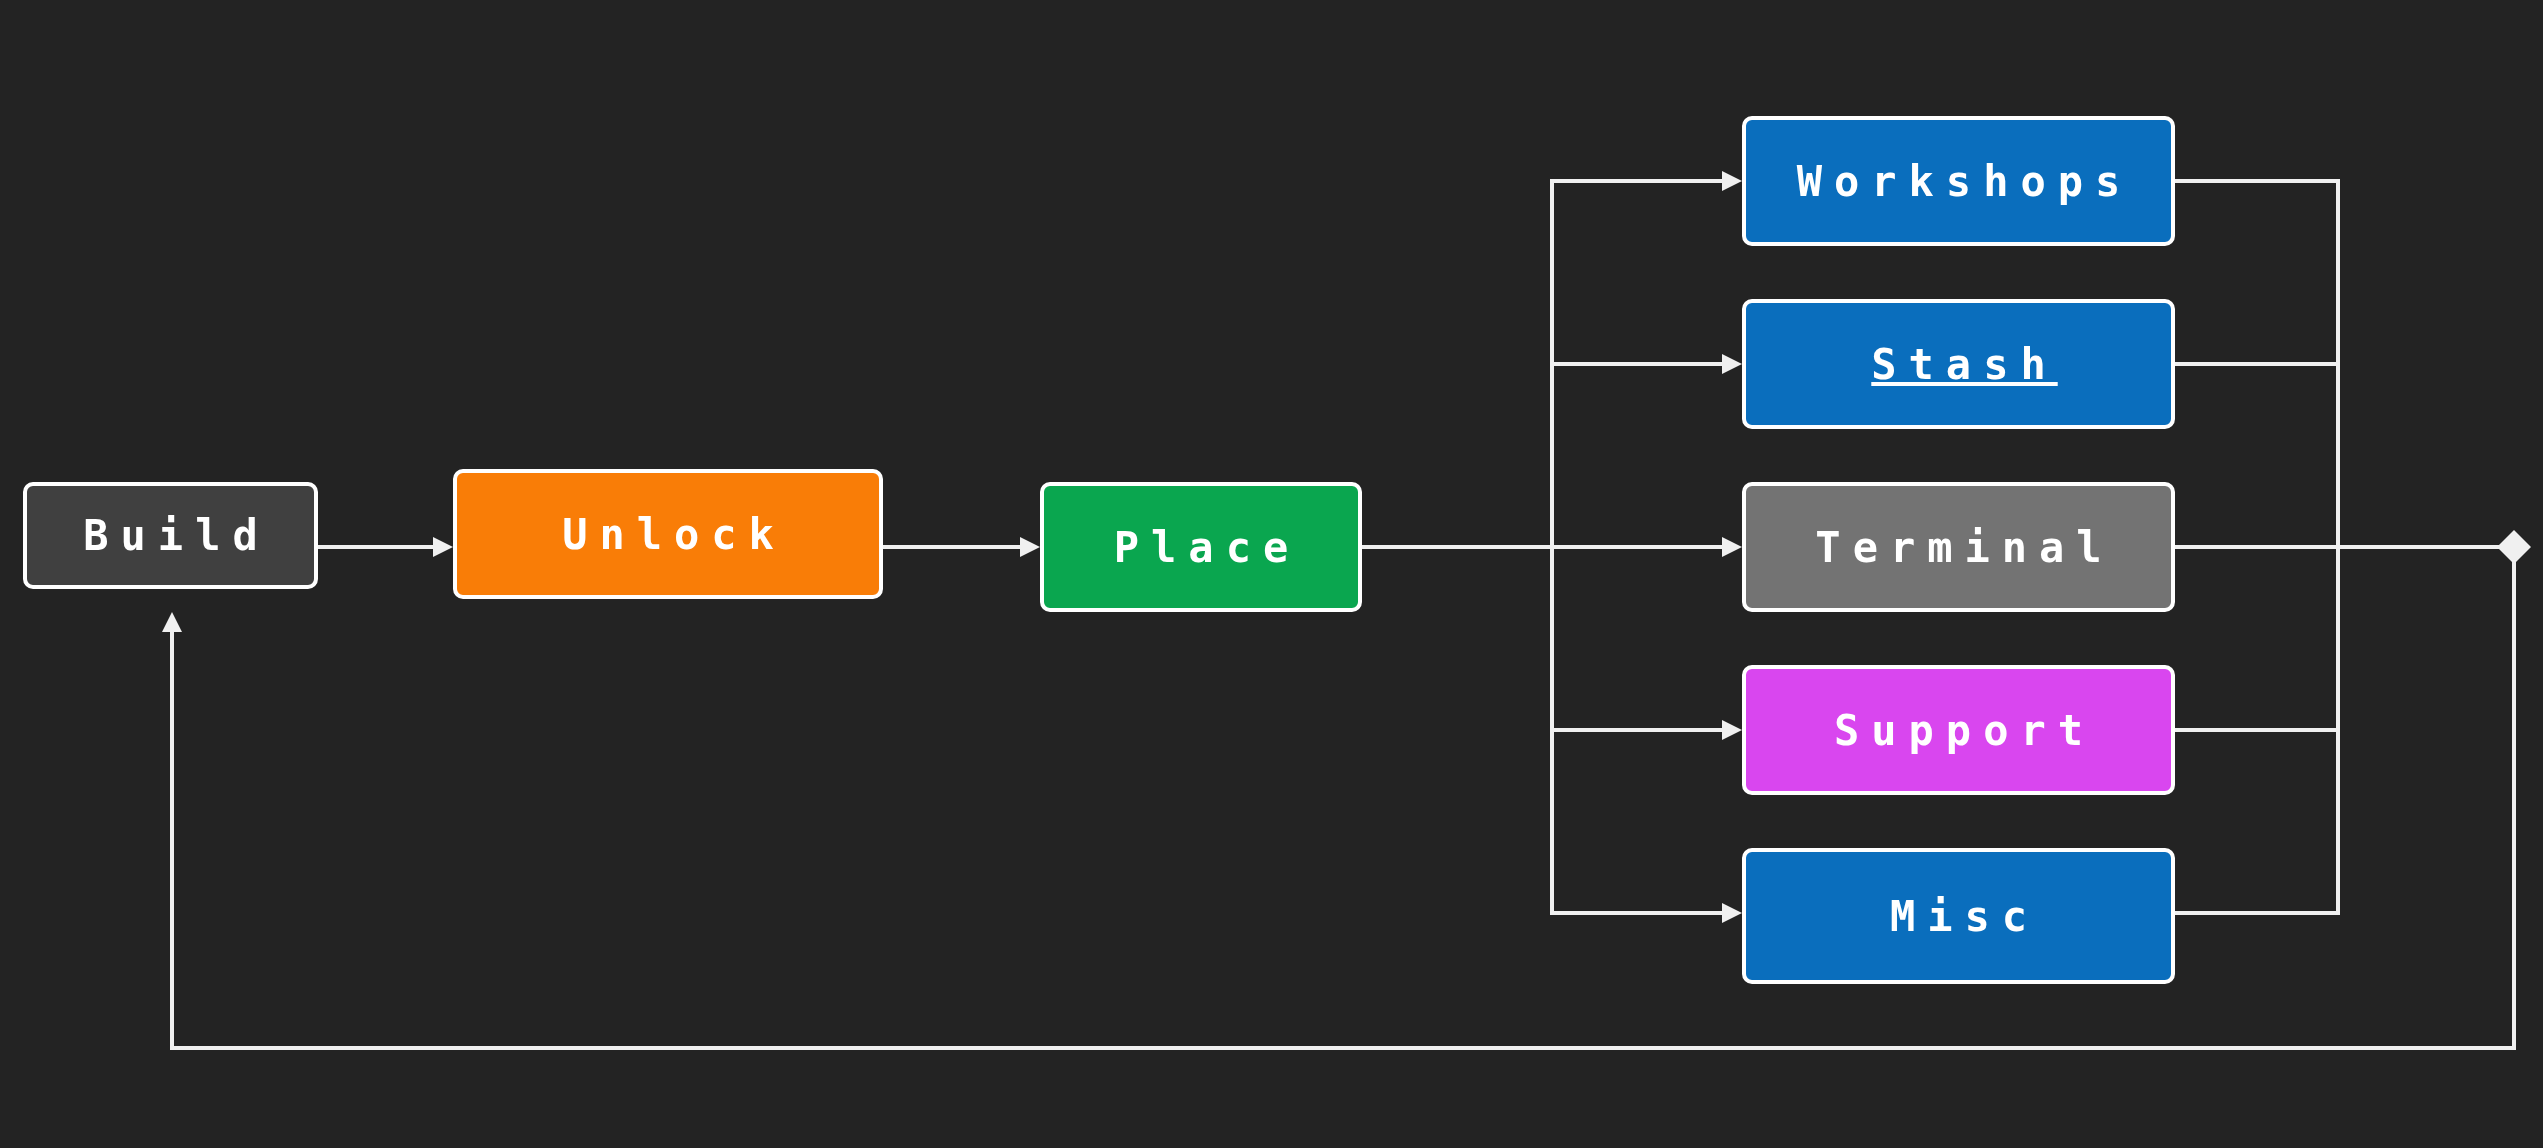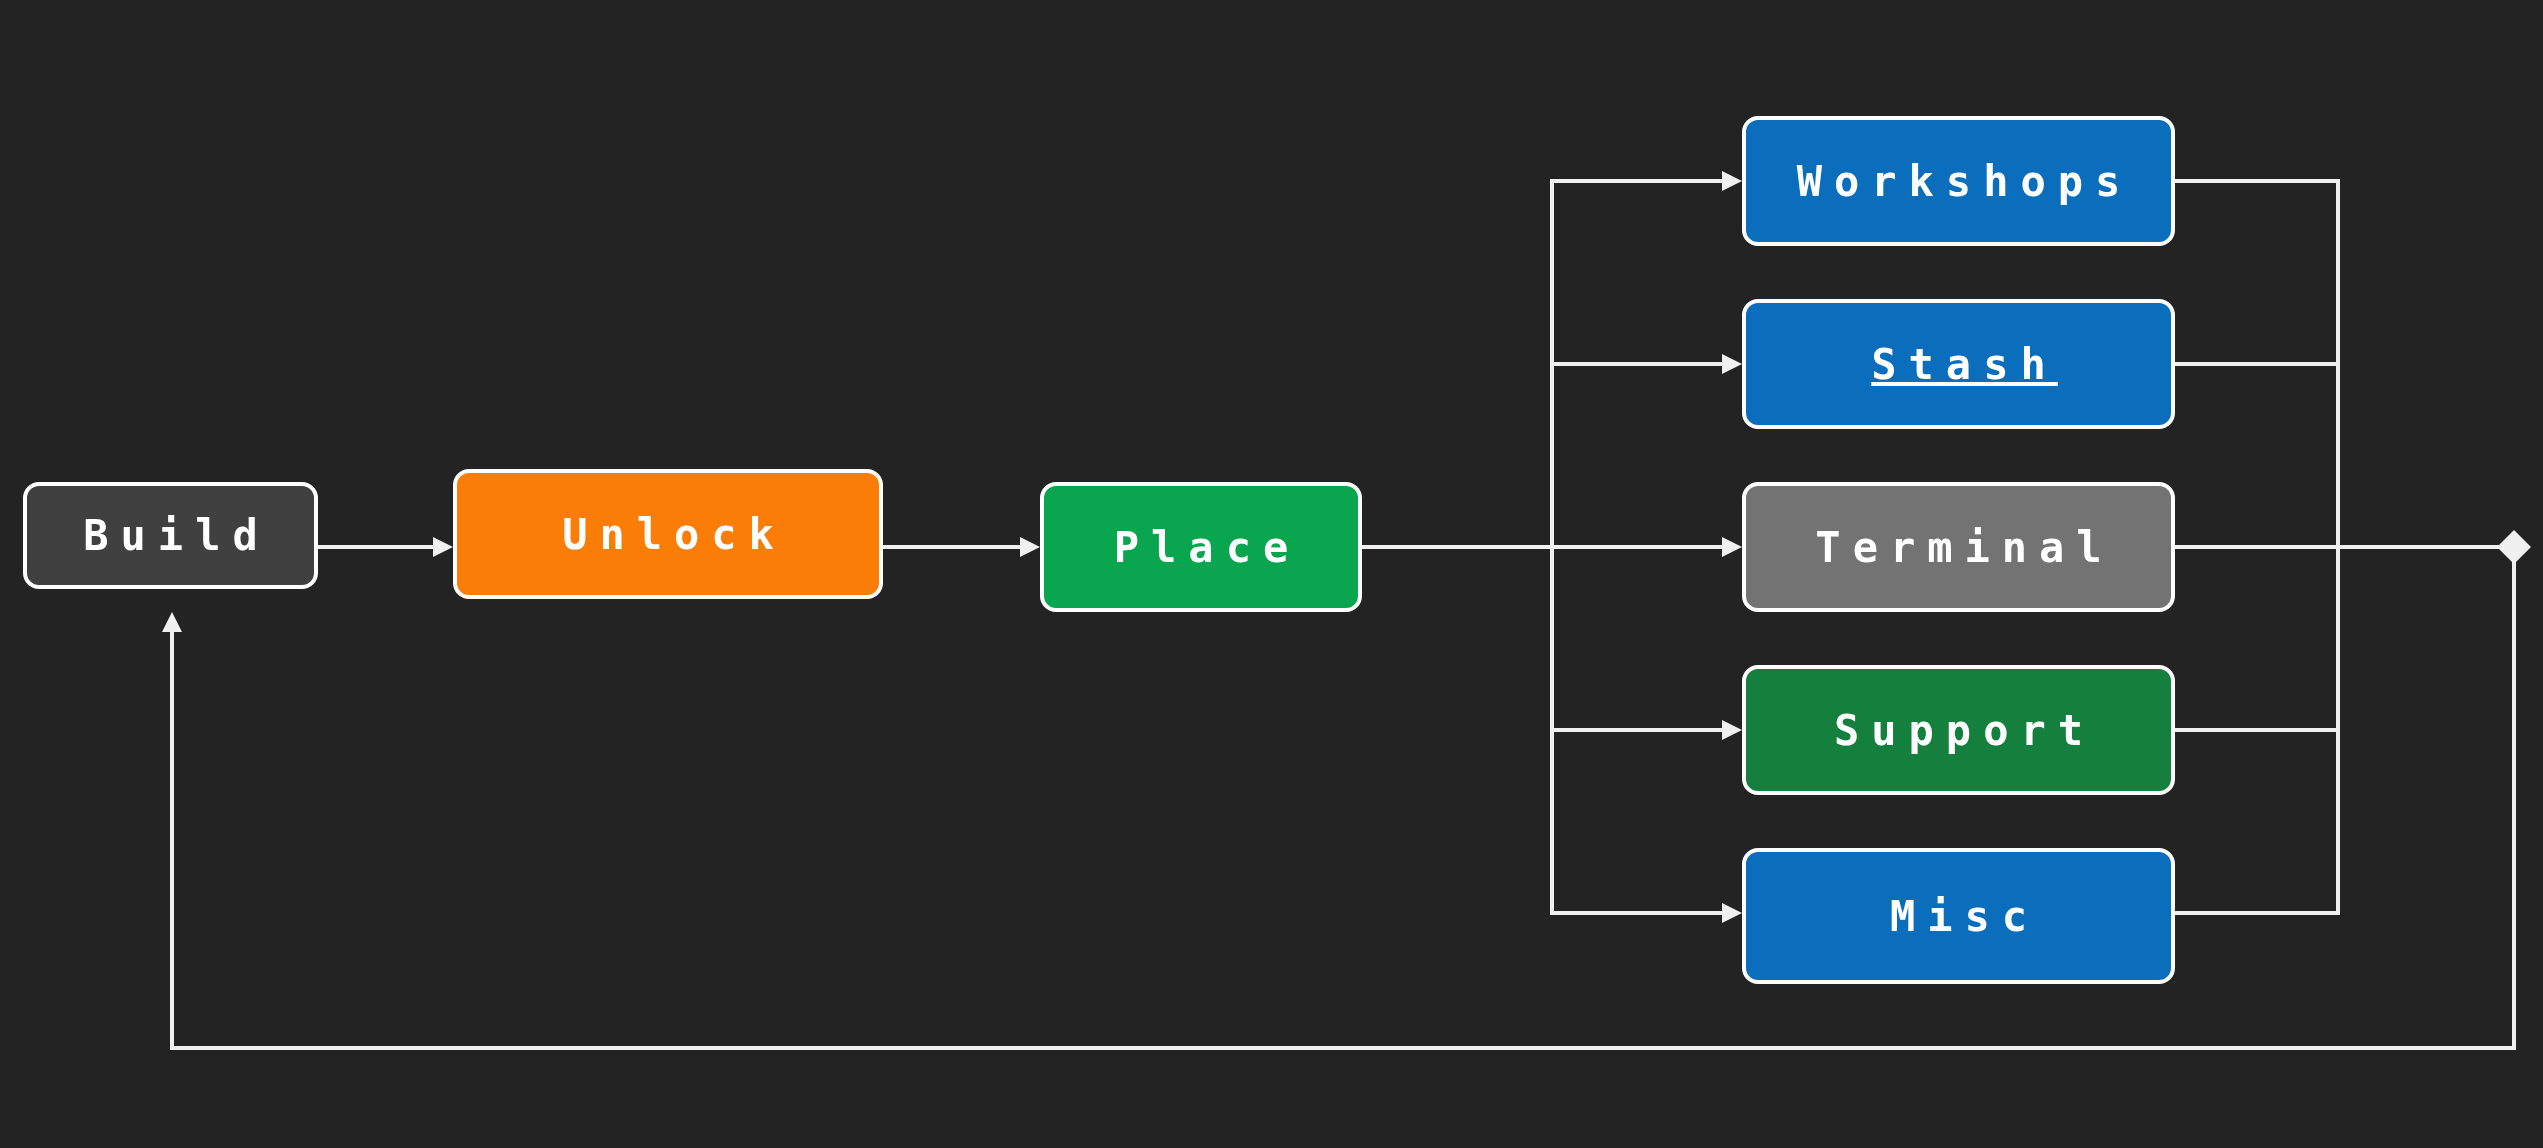--- a/index.html
+++ b/index.html
@@ -12,21 +12,21 @@
     width: 2543px;
     height: 1148px;
     background: #232323;
     overflow: hidden;
     font-family: "DejaVu Sans Mono", "Liberation Mono", monospace;
   }
   .node {
     position: absolute;
     box-sizing: border-box;
     border: 4px solid #ffffff;
-    border-radius: 16px;
+    border-radius: 10px;
     display: flex;
     align-items: center;
     justify-content: center;
     color: #ffffff;
     font-size: 42px;
     font-weight: bold;
     letter-spacing: 12px;
   }
   .node .label {
     padding-left: 12px; 
@@ -125,20 +125,20 @@
   </div>
   <div class="node" id="node-workshops" style="background-color: rgb(10, 110, 189);">
     <span class="label">Workshops</span>
   </div>
   <div class="node" id="node-stash" style="background-color: rgb(10, 110, 189);">
     <span class="label">Stash</span>
   </div>
   <div class="node" id="node-terminal" style="background-color: #737373;">
     <span class="label">Terminal</span>
   </div>
-  <div class="node" id="node-support" style="background-color: #15803d;">
+  <div class="node" id="node-support" style="background-color: #d946ef;">
     <span class="label">Support</span>
   </div>
   <div class="node" id="node-misc" style="background-color: rgb(10, 110, 189);">
     <span class="label">Misc</span>
   </div>
 
 </div>
 
 </body></html>

